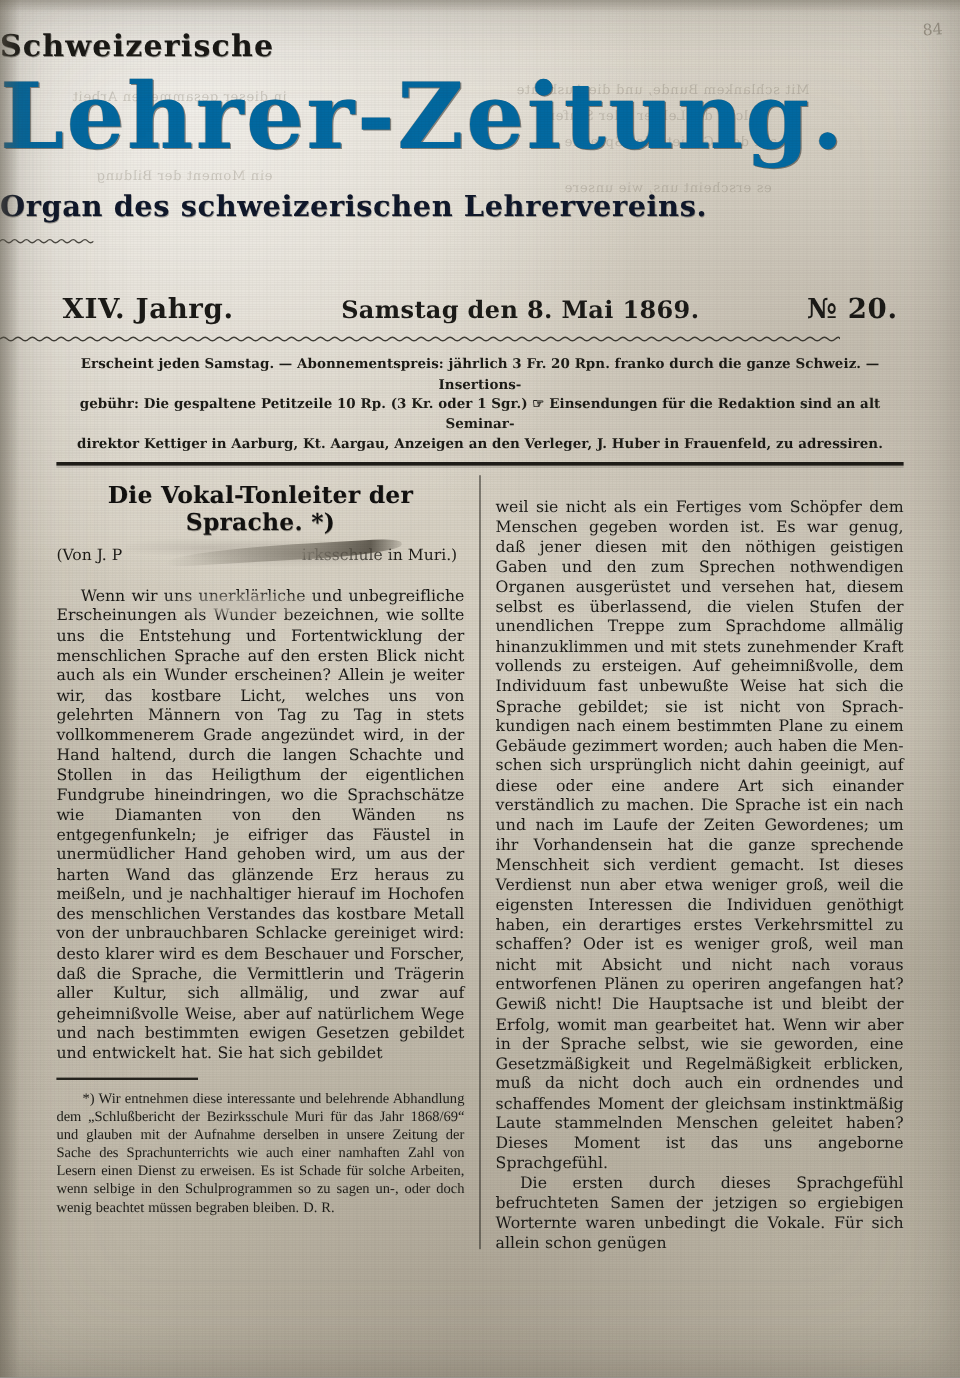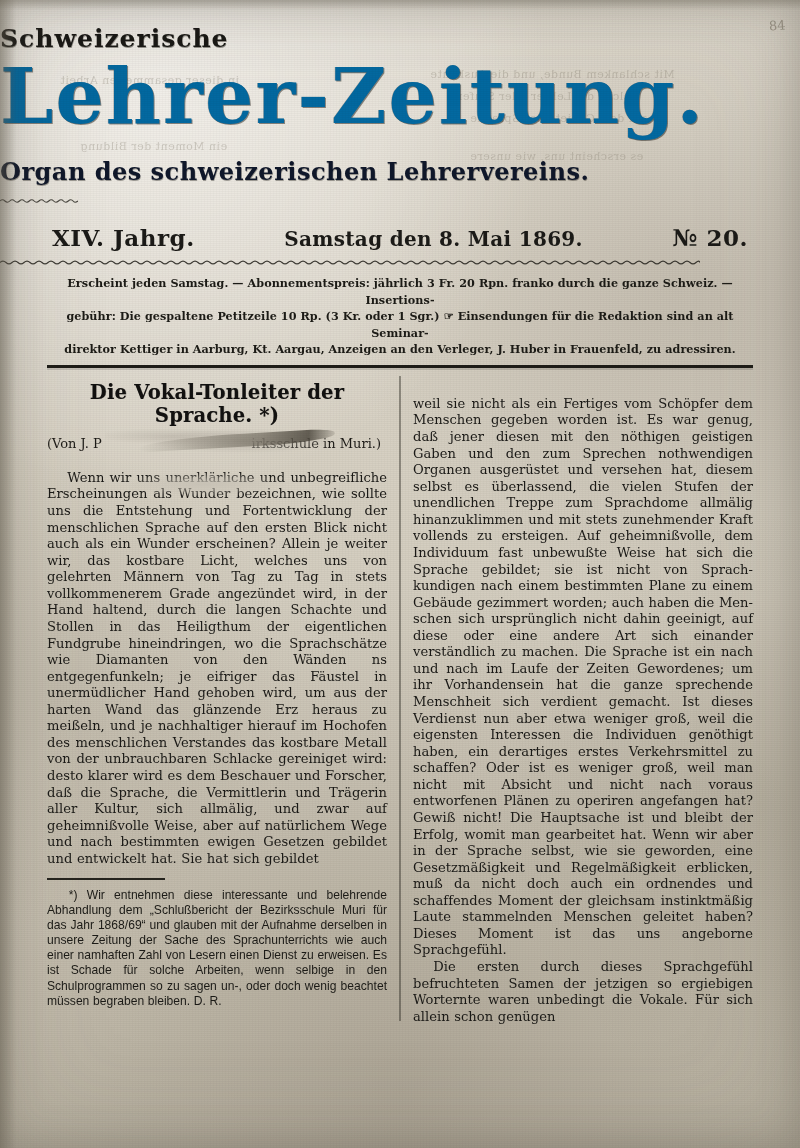--- a/index.html
+++ b/index.html
@@ -95,21 +95,21 @@
   }
   
   .issueline {
     display: flex;
     align-items: baseline;
     justify-content: space-between;
     padding: 16px 52px 0 52px;
     font-family: "DejaVu Serif", serif;
     font-weight: 700;
   }
-  .issue-vol { font-size: 23px; letter-spacing: 0.5px; }
+  .issue-vol { font-size: 23px; letter-spacing: 0.5px; margin-top: 20px; }
   .issue-date { font-size: 20px; letter-spacing: 0.3px; font-weight: 700; }
   .issue-num { font-size: 23px; letter-spacing: 0.5px; }
   .squiggle-full {
     width: 700px;
     height: 7px;
     margin: 6px auto 0 auto;
     opacity: 0.85;
   }
 
   
@@ -228,21 +228,21 @@
   }
 
   
   .footnote-rule {
     width: 118px;
     height: 1.5px;
     background: #26241e;
     margin: 11px 0 0 0;
   }
   .footnote {
-    font-family: Liberation Sans, sans-serif;
+    font-family: Liberation Serif, serif;
     font-size: 12.1px;
     line-height: 1.25;
     text-align: justify;
     margin-top: 8px;
     color: #1c1b17;
     word-spacing: 0.3px;
   }
   .footnote p { margin: 0; text-indent: 1.8em; }
 
   

